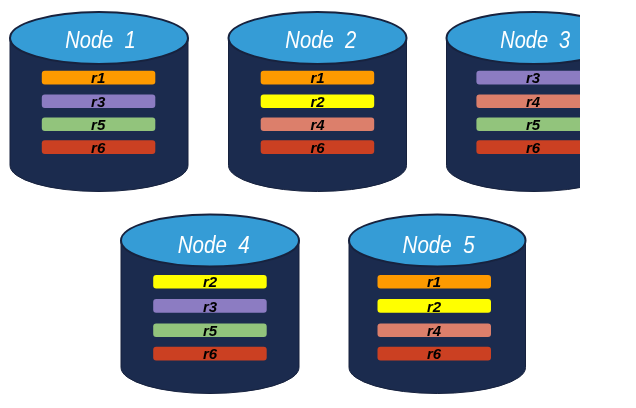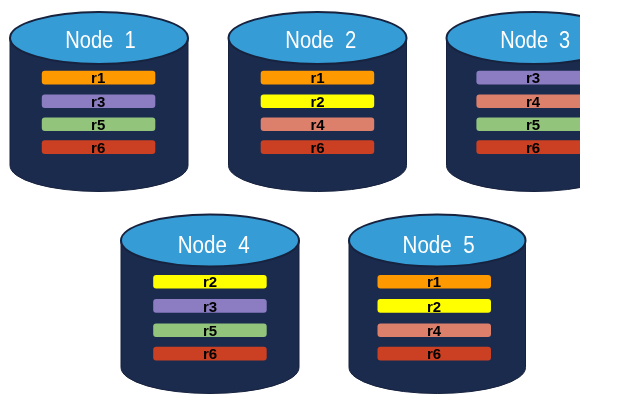--- a/index.html
+++ b/index.html
@@ -1,16 +1,16 @@
 <!DOCTYPE html>
 <html><head>
 <meta charset="utf-8">
 <style>
   html,body{margin:0;padding:0;background:#ffffff;}
-  .wrap{position:relative;width:580px;height:408px;background:#ffffff;overflow:hidden;}
+  .wrap{position:relative;width:580px;height:408px;background:#ffffff;overflow:hidden;font-style:italic;}
   text{font-family:"Liberation Sans", sans-serif;}
   .nl{fill:#ffffff;font-size:23.5px;}
   .bl{fill:#000000;font-size:15px;font-weight:bold;}
 </style>
 </head>
 <body>
 <div class="wrap">
 <svg style="filter:blur(0.35px)" width="636" height="408" viewBox="0 0 636 408" xmlns="http://www.w3.org/2000/svg">
 
   <g>

